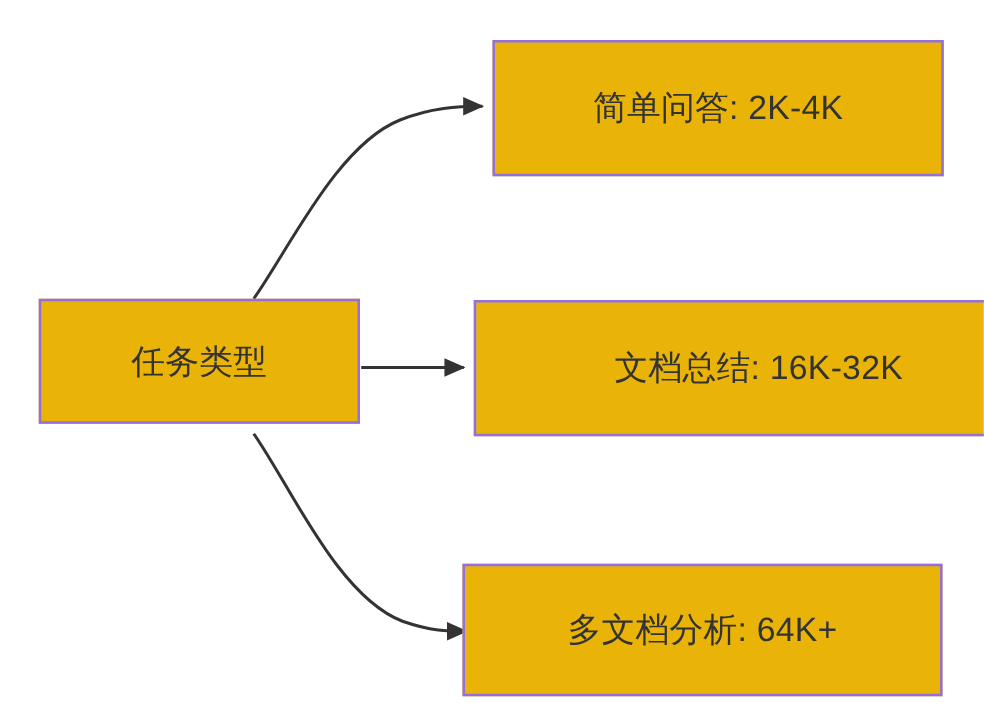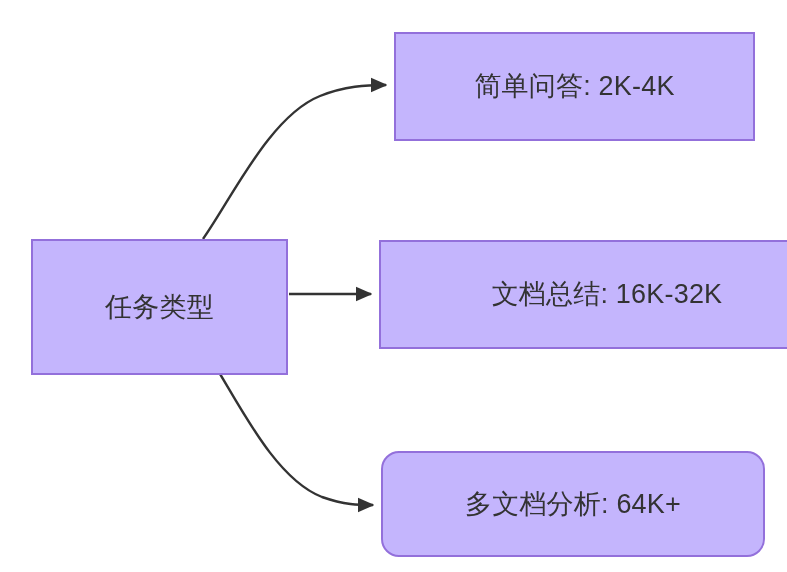--- a/index.html
+++ b/index.html
@@ -34,61 +34,60 @@
     stroke-width: 2.4;
     stroke-linecap: butt;
   }
   .arrow-head {
     fill: #333333;
     stroke: none;
   }
   .node {
     position: absolute;
     box-sizing: border-box;
-    background: #c4b5fd;
+    background: #eab308;
     border: 2px solid #9370DB;
     border-radius: 0px;
     display: flex;
     align-items: center;
     justify-content: center;
     text-align: center;
   }
   .node-label {
     color: #333333;
     font-size: 27px;
     font-weight: 400;
     line-height: 1.2;
     letter-spacing: 0.2px;
     white-space: nowrap;
   }
   
   #node-source {
     left: 31px;
     top: 239px;
     width: 257px;
-    height: 136px;
+    height: 100px;
   }
   #node-simple-qa {
     left: 394px;
     top: 32px;
     width: 361px;
     height: 109px;
   }
   #node-doc-summary {
     left: 379px;
     top: 240px;
     width: 456px;
     height: 109px;
   }
   #node-multi-doc {
-    left: 381px;
+    left: 370px;
     top: 451px;
     width: 384px;
     height: 106px;
-    border-radius: 18px;
   }
 </style>
 </head>
 <body>
 
 <div id="diagram-root">
 
   <svg class="edge-layer" viewBox="0 0 787 572" width="787" height="572">
     <defs>
       <marker id="arrow" viewBox="0 0 10 10" refX="9.2" refY="5" markerWidth="7" markerHeight="7" orient="auto-start-reverse" markerUnits="strokeWidth">

